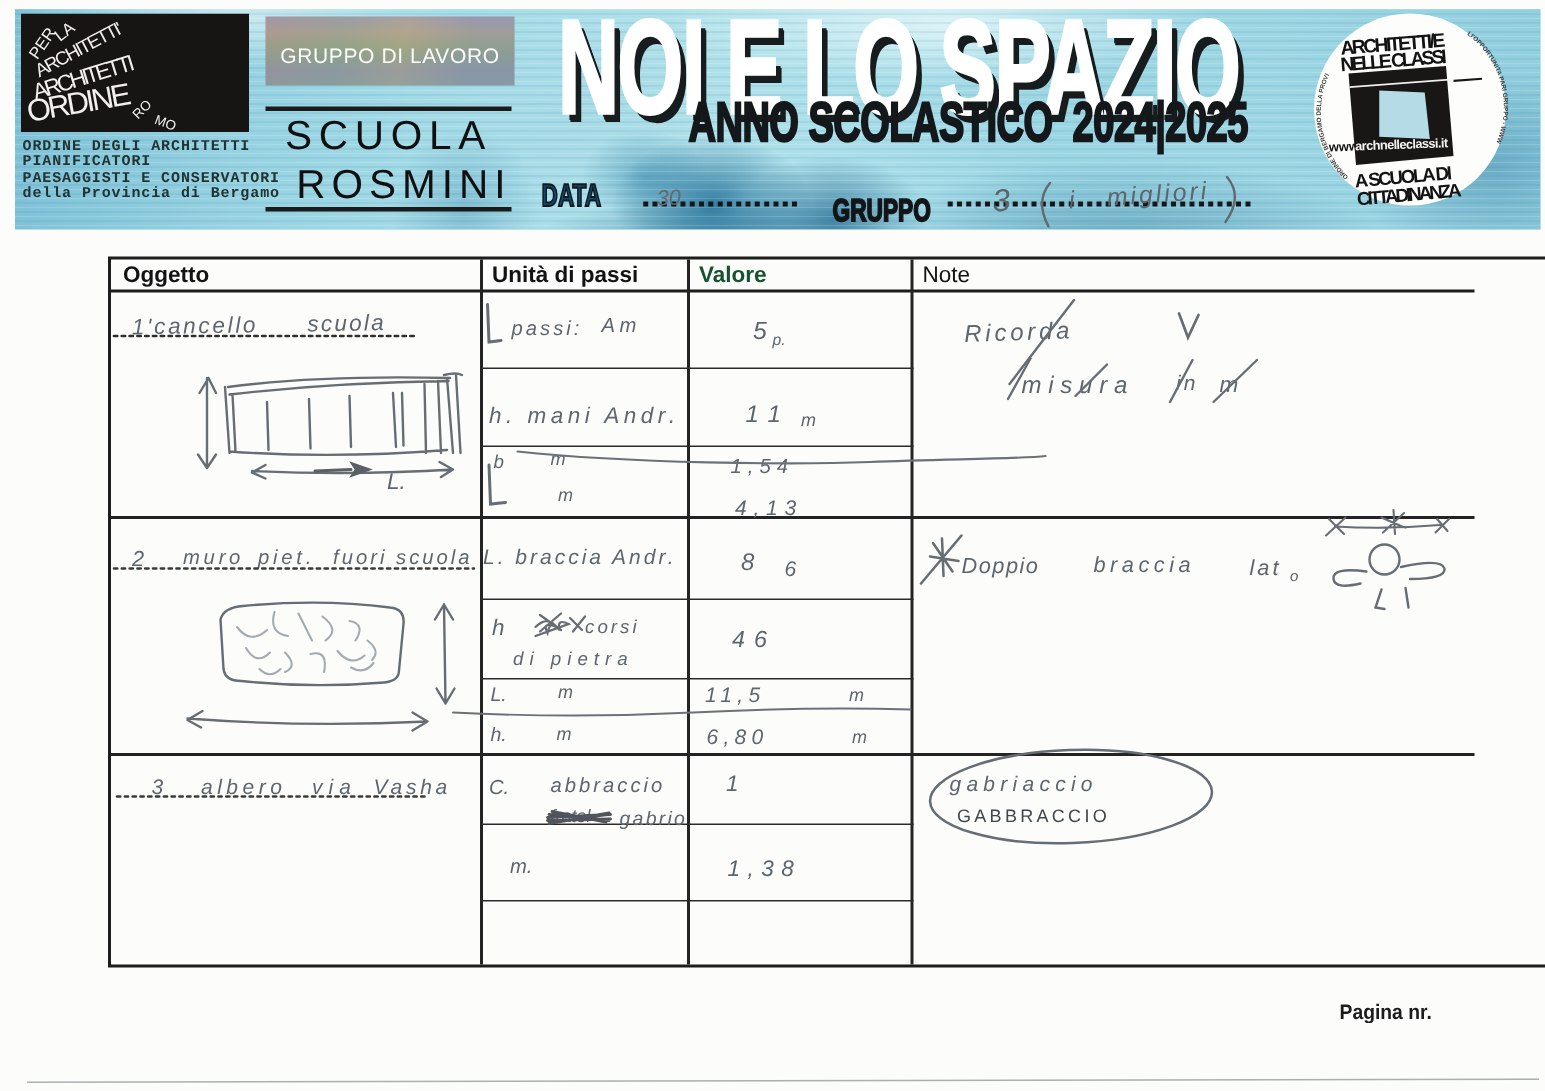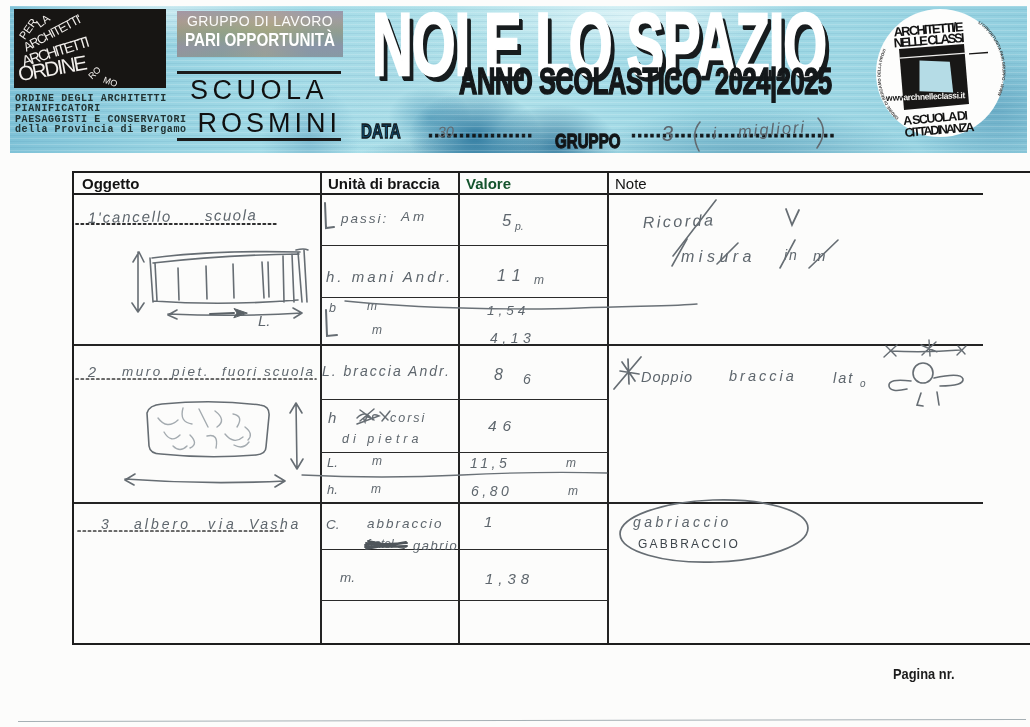--- a/index.html
+++ b/index.html
@@ -41,24 +41,21 @@
     <text x="89" y="74" font-size="9" transform="rotate(20 91 72)">MO</text>
   </g>
 </svg>
 
 <div class="abs" style="left:15px;top:94px;width:180px;font-size:10px;line-height:10.4px;font-weight:bold;letter-spacing:.6px;color:#233;font-family:'Liberation Mono',monospace;">
 ORDINE DEGLI ARCHITETTI<br>PIANIFICATORI<br>PAESAGGISTI E CONSERVATORI<br>della Provincia di Bergamo</div>
 
 <div class="abs" style="left:177px;top:11px;width:166px;height:46px;text-align:center;color:#fff;overflow:hidden;
   background:linear-gradient(100deg, rgba(190,130,150,.15), rgba(120,180,150,.12) 30%, rgba(230,200,120,.14) 55%, rgba(120,150,200,.18) 80%),
   linear-gradient(180deg,#a09aa8 0,#a89f90 11px,#97a085 20px,#8d9c90 28px,#8e95a2 36px,#8a9a9b 46px);">
-  <div style="font-size:14px;letter-spacing:.4px;margin-top:2px;color:#fbfbfa;white-space:nowrap;">GRUPPO DI LAVORO</div>
-  <div style="position:relative;height:22px;">
-    <span style="position:absolute;left:50%;top:0;font-size:19px;font-weight:bold;white-space:nowrap;transform:translateX(-50%) scaleX(.80);transform-origin:center top;">PARI OPPORTUNITÀ</span>
-  </div>
+  <div style="font-size:14px;letter-spacing:.4px;margin-top:18px;color:#fbfbfa;white-space:nowrap;">GRUPPO DI LAVORO</div>
 </div>
 
 <div class="abs" style="left:177px;top:71px;width:164px;">
   <div style="height:3px;background:#1b1b1b;"></div>
   <div style="font-size:27px;letter-spacing:4.5px;line-height:26px;color:#101010;text-align:center;margin-top:3px;white-space:nowrap;">SCUOLA</div>
   <div style="font-size:27px;letter-spacing:4px;line-height:26px;color:#101010;text-align:right;margin-top:7px;white-space:nowrap;">ROSMINI</div>
   <div style="height:3px;background:#1b1b1b;margin-top:2px;"></div>
 </div>
 
 <div class="abs" style="left:372px;top:-7px;width:460px;">
@@ -129,21 +126,21 @@
   <div class="abs" style="left:533px;top:0;width:1.8px;height:470px;background:#242424;"></div>
 
   <div class="abs" style="left:246px;top:72px;width:289px;height:1.4px;background:#2a2a2a;"></div>
   <div class="abs" style="left:246px;top:124px;width:289px;height:1.4px;background:#2a2a2a;"></div>
   <div class="abs" style="left:246px;top:226px;width:289px;height:1.4px;background:#2a2a2a;"></div>
   <div class="abs" style="left:246px;top:279px;width:289px;height:1.4px;background:#2a2a2a;"></div>
   <div class="abs" style="left:246px;top:376px;width:289px;height:1.4px;background:#2a2a2a;"></div>
   <div class="abs" style="left:246px;top:427px;width:289px;height:1.4px;background:#2a2a2a;"></div>
 
   <div class="abs" style="left:8px;top:2px;font-size:15px;font-weight:bold;color:#131313;">Oggetto</div>
-  <div class="abs" style="left:254px;top:2px;font-size:15px;font-weight:bold;color:#131313;">Unità di braccia</div>
+  <div class="abs" style="left:254px;top:2px;font-size:15px;font-weight:bold;color:#131313;">Unità di passi</div>
   <div class="abs" style="left:392px;top:2px;font-size:15px;font-weight:bold;color:#14532d;">Valore</div>
   <div class="abs" style="left:541px;top:2px;font-size:15px;font-weight:normal;color:#131313;">Note</div>
 </div>
 
 <div class="abs" style="left:893px;top:666px;font-size:14px;color:#1c1c1c;font-weight:bold;letter-spacing:0;transform:scaleX(.92);transform-origin:left;">Pagina nr.</div>
 
 <div class="abs" style="left:18px;top:720px;width:1008px;height:1.2px;background:#a6b0b5;transform:rotate(-0.12deg);"></div>
 
 <svg class="abs" style="left:0;top:0;" width="1030" height="727" viewBox="0 0 1030 727" fill="none">
   <g stroke="#666d73" stroke-width="1.6" stroke-linecap="round" fill="none" font-family="Liberation Sans, sans-serif" font-style="italic">

